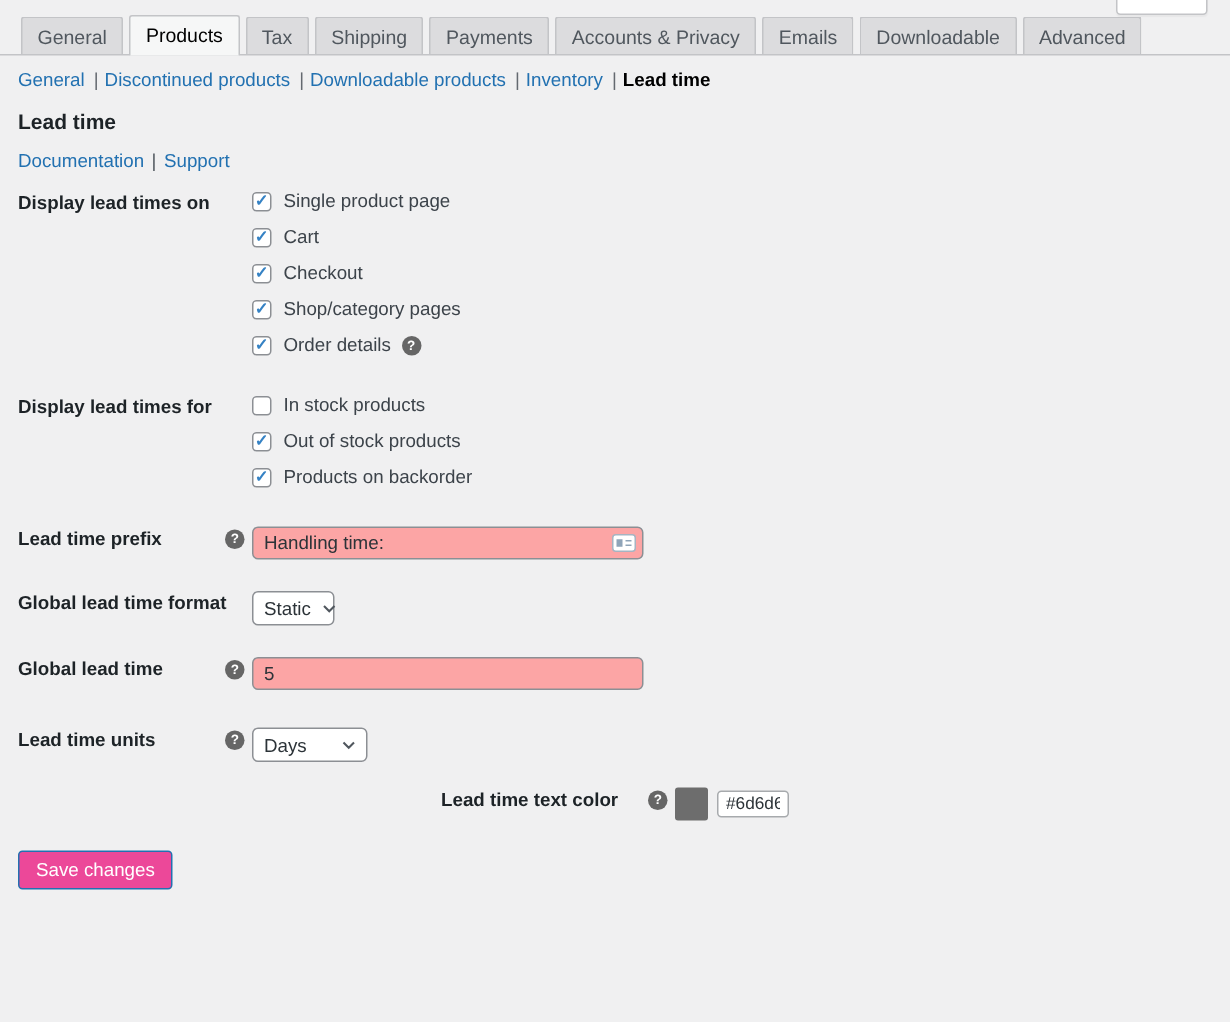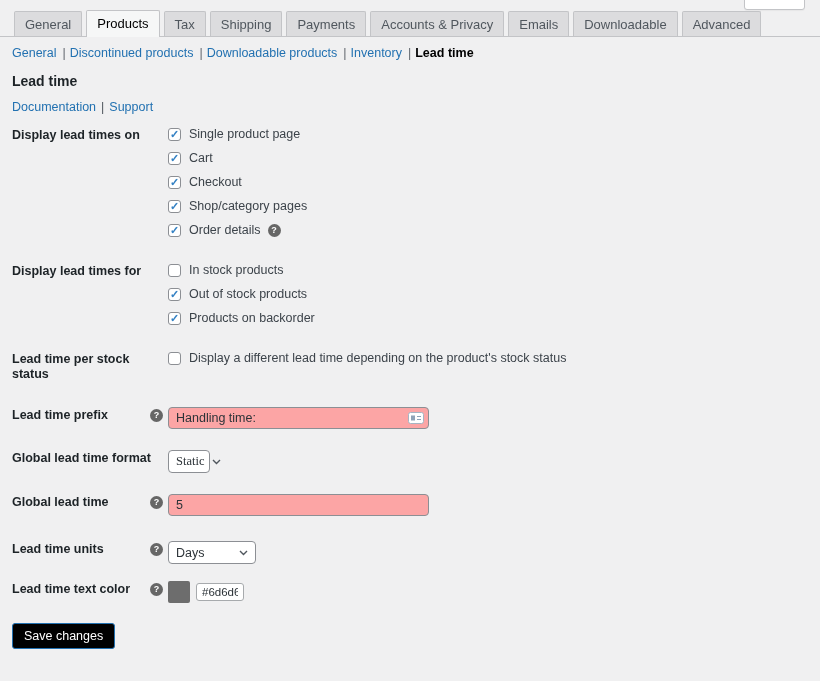--- a/index.html
+++ b/index.html
@@ -152,22 +152,22 @@
     background: #fff;
     display: inline-flex;
     align-items: center;
     justify-content: space-between;
     padding: 0 7px;
     font-size: 12.5px;
     color: #2c3338;
     cursor: pointer;
   }
   .select .chev { line-height: 0; margin-left: 8px; }
-  .select-format { width: 42px; font-family: Liberation Serif, serif; }
-  .select-units { width: 88px; }
+  .select-format { width: 55px; }
+  .select-units { width: 77px; }
 
   .color-field { display: flex; align-items: flex-start; }
   .swatch {
     width: 22px; height: 22px;
     border-radius: 2px;
     cursor: pointer;
   }
   .color-input {
     width: 48px; height: 18px;
     margin: 2px 0 0 6px;
@@ -178,25 +178,25 @@
     font-family: "Liberation Sans", sans-serif;
     font-size: 11.5px;
     color: #2c3338;
   }
 
   .row-display-on, .row-display-for, .row-per-stock { margin-bottom: 25px; }
   .row-prefix { margin-bottom: 21px; }
   .row-format { margin-bottom: 21px; }
   .row-global { margin-bottom: 25px; }
   .row-units  { margin-bottom: 17px; }
-  .row-color  { margin-bottom: 20px; }
+  .row-color  { margin-bottom: 20px; justify-content: center; }
 
   .button-primary {
     margin-left: 12px;
-    background: #000000;
+    background: #ec4899;
     border: 1px solid #2271b1;
     border-radius: 3px;
     color: #fff;
     font-family: "Liberation Sans", sans-serif;
     font-size: 12.5px;
     padding: 5px 11px;
     cursor: pointer;
   }
 </style>
 </head>
@@ -272,31 +272,20 @@
         <span class="cb">✓</span>
         <span class="cb-label">Out of stock products</span>
       </div>
       <div class="cb-item">
         <span class="cb">✓</span>
         <span class="cb-label">Products on backorder</span>
       </div>
     </div>
   </div>
 
-  <div class="row row-per-stock">
-    <div class="row-head">
-      <span class="row-label">Lead time per stock status</span>
-    </div>
-    <div class="row-field">
-      <div class="cb-item">
-        <span class="cb"></span>
-        <span class="cb-label">Display a different lead time depending on the product's stock status</span>
-      </div>
-    </div>
-  </div>
 
   <div class="row row-prefix">
     <div class="row-head">
       <span class="row-label">Lead time prefix</span>
       <span class="help-tip">?</span>
     </div>
     <div class="row-field">
       <span class="input-wrap">
         <input class="text-input has-icon" type="text" value="Handling time:" style="">
         <span class="input-icon">

